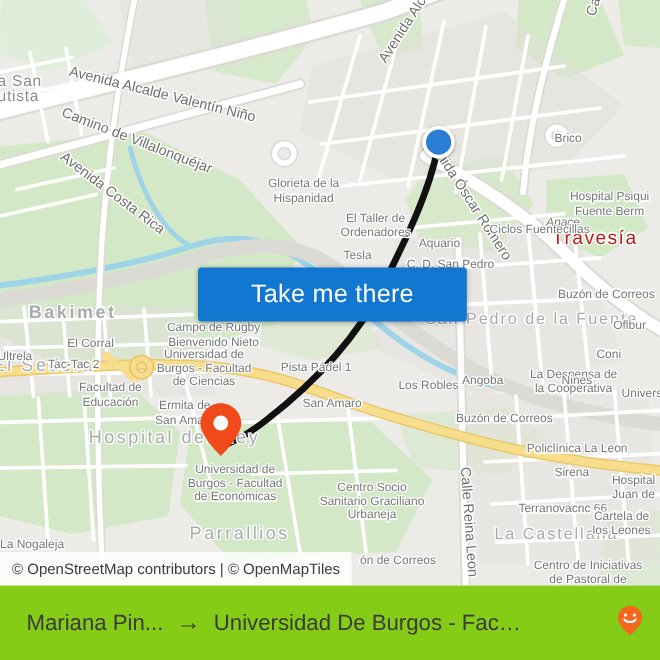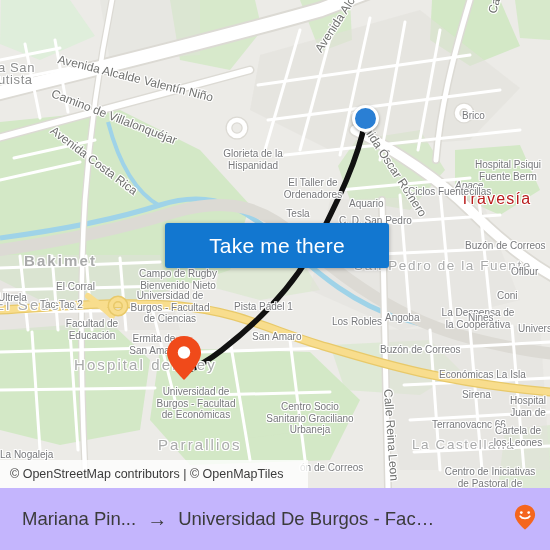--- a/index.html
+++ b/index.html
@@ -84,35 +84,35 @@
     cursor: pointer;
     box-shadow: 0 1px 4px rgba(0,0,0,.30);
     padding: 0;
   }
 
   
   #attribution {
     position: absolute;
     left: 0; top: 460px;
     height: 28px;
-    padding: 0 25px 0 10px;
+    padding: 0 10px 0 10px;
     display: flex;
     align-items: center;
     background: rgba(255,255,255,0.80);
     font-size: 12.5px;
     color: #3c3c3c;
     white-space: nowrap;
   }
 
   
   #bottom-bar {
     position: absolute;
     left: 0; top: 488px;
     width: 550px; height: 62px;
-    background: #c4b5fd;
+    background: #84cc16;
     display: flex;
     align-items: center;
     justify-content: space-between;
     padding: 0 14px 0 22px;
     box-sizing: border-box;
   }
   #route-summary {
     display: flex;
     align-items: center;
     font-size: 18.5px;
@@ -315,21 +315,21 @@
     <div class="maplabel poi" style="left:408px; top:186px;">Ciclos Fuentecillas</div>
     <div class="maplabel poi" style="left:465px; top:240px;">Buzón de Correos</div>
     <div class="maplabel poi" style="left:493px; top:266px;padding-left:18px;">Oflbur</div>
     <div class="maplabel poi" style="left:497px; top:290px;">Coni</div>
     <div class="maplabel poi ctr two-line" style="left:478px; top:279px; white-space:pre;margin-top:28px;">La Despensa de
 la Cooperativa</div>
     <div class="maplabel poi" style="left:385px; top:312px;">Angoba</div>
     <div class="maplabel poi" style="left:468px; top:312px;">Nines</div>
     <div class="maplabel poi" style="left:518px; top:323px;">Universi</div>
     <div class="maplabel poi" style="left:380px; top:344px;">Buzón de Correos</div>
-    <div class="maplabel poi" style="left:439px; top:369px;">Económicas La Isla</div>
+    <div class="maplabel poi" style="left:439px; top:369px;">Policlínica La Leon</div>
     <div class="maplabel poi" style="left:462px; top:389px;">Sirena</div>
     <div class="maplabel poi ctr two-line" style="left:528px; top:395px; white-space:pre;">Hospital
 Juan de</div>
     <div class="maplabel poi" style="left:432px; top:419px;">Terranovacnc 66</div>
     <div class="maplabel poi ctr two-line" style="left:518px; top:425px; white-space:pre;">Cartela de
 los Leones</div>
     <div class="maplabel poi ctr two-line" style="left:490px; top:466px; white-space:pre;">Centro de Iniciativas
 de Pastoral de</div>
     <div class="maplabel poi ctr two-line" style="left:178px; top:268px; white-space:pre;">Campo de Rugby
 Bienvenido Nieto</div>

